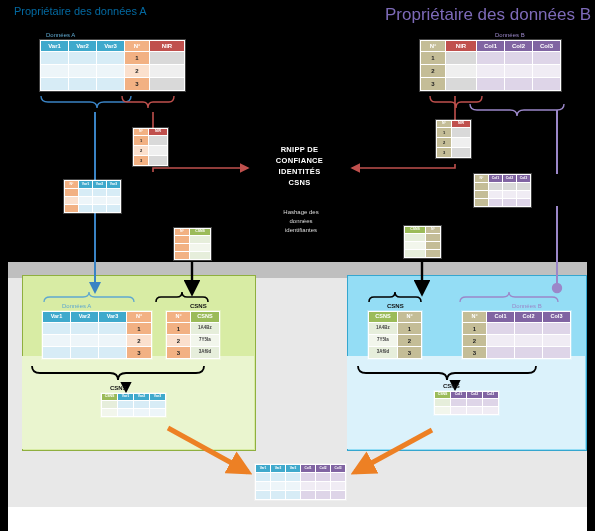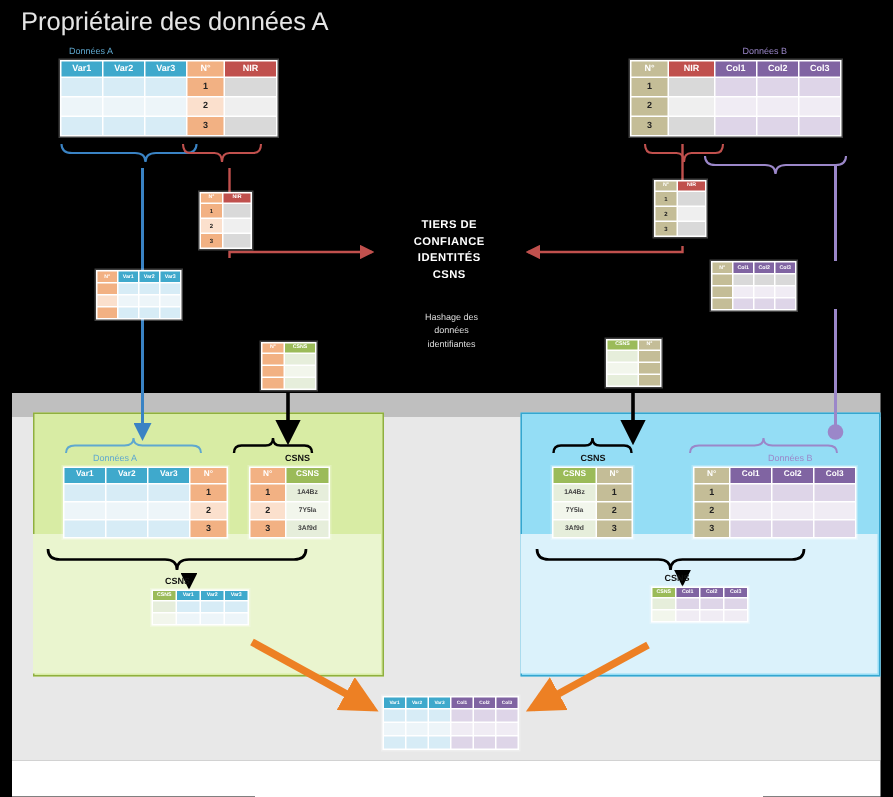--- a/index.html
+++ b/index.html
@@ -1,20 +1,20 @@
 <!DOCTYPE html>
 <html><head>
 <meta charset="utf-8">
 <style>
   html,body{margin:0;padding:0;background:#000;}
   body{width:595px;height:531px;overflow:hidden;font-family:"Liberation Sans",sans-serif;position:relative;}
   .stage{position:absolute;left:0;top:0;width:595px;height:531px;background:#000;}
 
   
-  .title-a{position:absolute;left:14px;top:5px;font-size:17px;color:#e5e5e5;letter-spacing:0px;white-space:nowrap;}
+  .title-a{position:absolute;left:14px;top:5px;font-size:11px;color:#0369a1;letter-spacing:0px;white-space:nowrap;}
   .title-b{position:absolute;left:385px;top:5px;font-size:17px;color:#7d6ab8;white-space:nowrap;}
 
   
   .tbl{position:absolute;border-collapse:separate;border-spacing:1px;background:#ffffff;box-shadow:0 0 0 1px rgba(255,255,255,.25);}
   .tbl td{padding:0;text-align:center;vertical-align:middle;font-weight:bold;line-height:1;}
   .hdr{color:#fff;}
   .cap{position:absolute;font-size:6px;color:#5fa8cf;white-space:nowrap;}
   .cap-dark{position:absolute;font-size:6px;font-weight:bold;color:#111;white-space:nowrap;}
   .cap-purple{position:absolute;font-size:6px;color:#9b87c9;white-space:nowrap;}
 
@@ -63,23 +63,24 @@
 
   <div class="zone-green"></div>
   <div class="zone-green-in"></div>
 
   <div class="zone-blue"></div>
   <div class="zone-blue-in"></div>
 
   <div class="perimeter"></div>
 
   <div class="title-a">Propriétaire des données A</div>
+  <div class="title-b">Propriétaire des données B</div>
 
   <div class="ttp">
-    <div>TIERS DE</div>
+    <div>RNIPP DE</div>
     <div>CONFIANCE</div>
     <div>IDENTITÉS</div>
     <div>CSNS</div>
   </div>
   <div class="ttp-sub">
     <div>Hashage des</div>
     <div>données</div>
     <div>identifiantes</div>
   </div>
 

